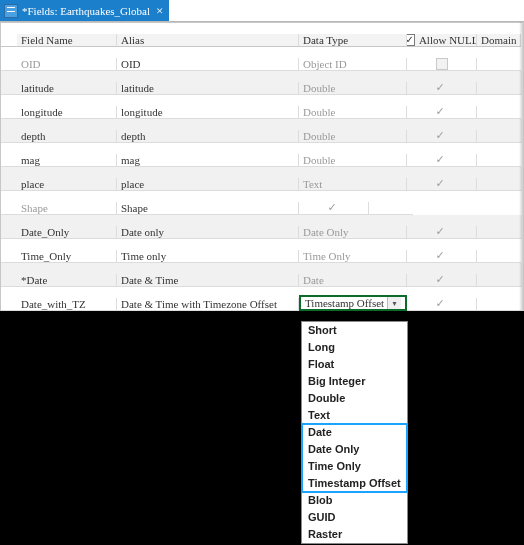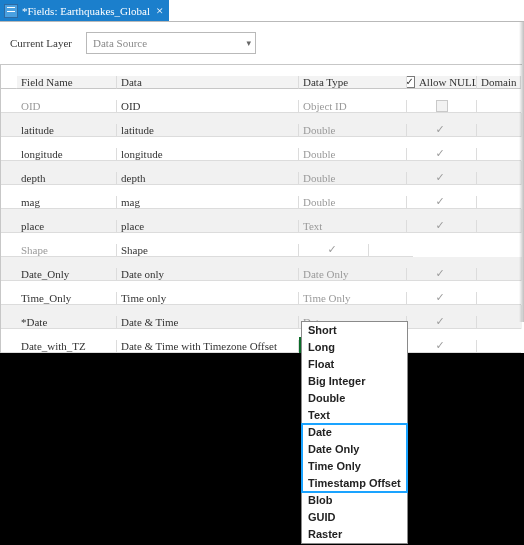--- a/index.html
+++ b/index.html
@@ -186,33 +186,26 @@
 <div class="panel">
 
   <div class="tab-strip">
     <div class="tab">
       <span class="tab-icon"></span>
       <span>*Fields: Earthquakes_Global</span>
       <span class="tab-close">×</span>
     </div>
   </div>
 
-  <div class="toolbar">
-    <span class="toolbar-label">Current Layer</span>
-    <div class="combo">
-      <span>Data Source</span>
-      <span class="chev">▾</span>
-    </div>
-  </div>
 
   <div class="grid" id="grid">
     <div class="row hdr">
       <div class="c-handle"></div>
       <div class="c-name">Field Name</div>
-      <div class="c-alias">Data</div>
+      <div class="c-alias">Alias</div>
       <div class="c-type">Data Type</div>
       <div class="c-null">
         <span class="null-chk-hdr">✓</span>
         <span>Allow NULL</span>
       </div>
       <div class="c-domain">Domain</div>
     </div>
   <div class="row even">
         <div class="c-handle"></div>
         <div class="c-name dim">OID</div>

